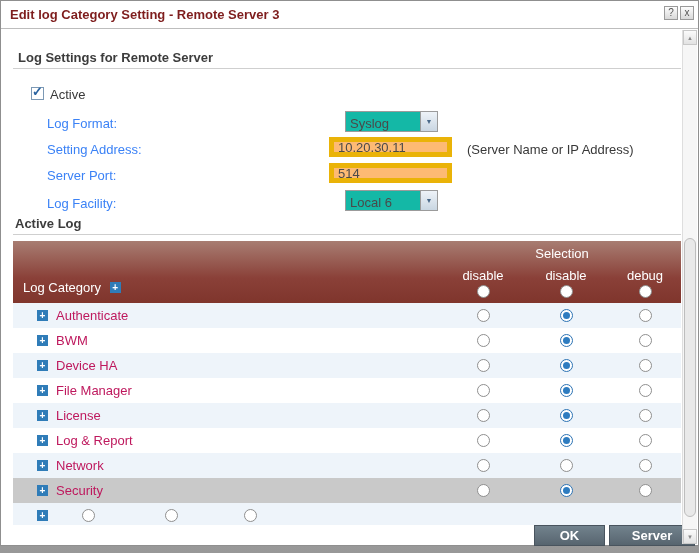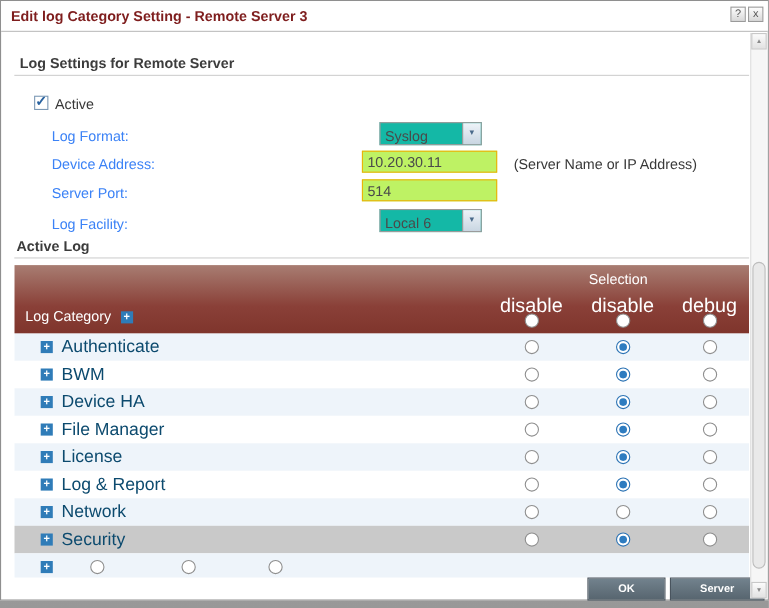--- a/index.html
+++ b/index.html
@@ -56,72 +56,72 @@
   }
   .select .val { flex: 1; padding-left: 4px; font-size: 13px; color: #4a4a4a; }
   .select .arrow-btn {
     width: 17px; height: 100%; border-left: 1px solid #9b9b9b;
     background: linear-gradient(#eef3f8, #c9d6e2);
     display: flex; align-items: center; justify-content: center;
     font-size: 7px; color: #4a6a8a;
   }
   .textbox {
     position: absolute; left: 328px; width: 123px; height: 20px;
-    border: 1px solid #eab308; background: #bef264;
+    border: 5px solid #eab308; background: #fdba74;
     font-family: "Liberation Sans", sans-serif; font-size: 13px; color: #4a4a4a;
     padding: 0 4px; outline: none;
   }
   .hint { position: absolute; left: 466px; font-size: 13px; color: #383838; }
   
   .table {
     position: absolute; left: 12px; top: 240px; width: 668px; height: 284px;
     overflow: hidden; background: #fff;
   }
   .thead {
     position: relative; height: 62px; color: #fff;
     background: linear-gradient(180deg, #a87d72 0%, #8a4038 60%, #7f352c 100%);
   }
   .hdr-selection {
     position: absolute; left: 430px; top: 5px; width: 238px;
     text-align: center; font-size: 13px;
   }
   .hdr-cols, .hdr-radios { position: absolute; left: 430px; width: 238px; display: flex; }
   .hdr-cols { top: 27px; }
   .hdr-radios { top: 44px; }
-  .hc { display: flex; justify-content: center; font-size: 18px; }
+  .hc { display: flex; justify-content: center; font-size: 13px; }
   .c1 { width: 80px; } .c2 { width: 86px; } .c3 { width: 72px; }
   .hdr-category { position: absolute; left: 10px; bottom: 8px; font-size: 13px; }
   .hdr-category .hdr-plus { margin-left: 5px; vertical-align: 1px; }
   
   .radio {
     position: relative; width: 13px; height: 13px; border-radius: 50%;
     background: #fff; border: 1px solid #8f8f8f; cursor: pointer; flex: none;
   }
   .radio.checked { border-color: #2c73b4; }
   .radio.checked::after {
     content: ""; position: absolute; left: 2px; top: 2px; right: 2px; bottom: 2px;
     border-radius: 50%; background: #2e7cc0;
   }
   
   .trow { display: flex; align-items: center; height: 25px; padding-left: 24px; }
   .trow.alt { background: #eef4fa; }
   .trow.plain { background: #ffffff; }
   .trow.highlighted { background: #c9c9c9; }
-  .row-label { flex: 1; margin-left: 8px; font-size: 16px; color: #0c4a6e; }
+  .row-label { flex: 1; margin-left: 8px; font-size: 13px; color: #be185d; }
   .rcell { display: flex; justify-content: center; }
   .plus-icon {
     display: inline-block; width: 11px; height: 11px; flex: none;
     background: #2f7cb8; color: #fff; font-size: 10px; font-weight: bold;
     line-height: 11px; text-align: center; cursor: pointer;
   }
   
   .btn {
     position: absolute; height: 21px; top: 524px;
     background: linear-gradient(#72828d, #57656f); border: 1px solid #49545e;
-    color: #fff; font-size: 10px; font-weight: bold;
+    color: #fff; font-size: 13px; font-weight: bold;
     display: flex; align-items: center; justify-content: center; cursor: pointer;
   }
   .btn-ok { left: 533px; width: 71px; }
   .btn-cancel { left: 608px; width: 86px; }
   
   .scrollbar {
     position: absolute; right: 1px; top: 29px; bottom: 1px; width: 15px;
     background: #f6f6f6; border-left: 1px solid #dedede;
   }
   .scroll-arrow {
@@ -156,21 +156,21 @@
     <span class="checkmark">✓</span>
   </div>
   <span class="cb-label">Active</span>
 
   <span class="field-label" style="top:115px">Log Format:</span>
   <div class="select" style="top:110px">
     <span class="val">Syslog</span>
     <span class="arrow-btn">▼</span>
   </div>
 
-  <span class="field-label" style="top:141px">Device Address:</span>
+  <span class="field-label" style="top:141px">Setting Address:</span>
   <input class="textbox" style="top: 136px;" value="10.20.30.11">
   <span class="hint" style="top:141px">(Server Name or IP Address)</span>
 
   <span class="field-label" style="top:167px">Server Port:</span>
   <input class="textbox" style="top: 162px;" value="514">
 
   <span class="field-label" style="top:195px">Log Facility:</span>
   <div class="select" style="top:189px">
     <span class="val">Local 6</span>
     <span class="arrow-btn">▼</span>

